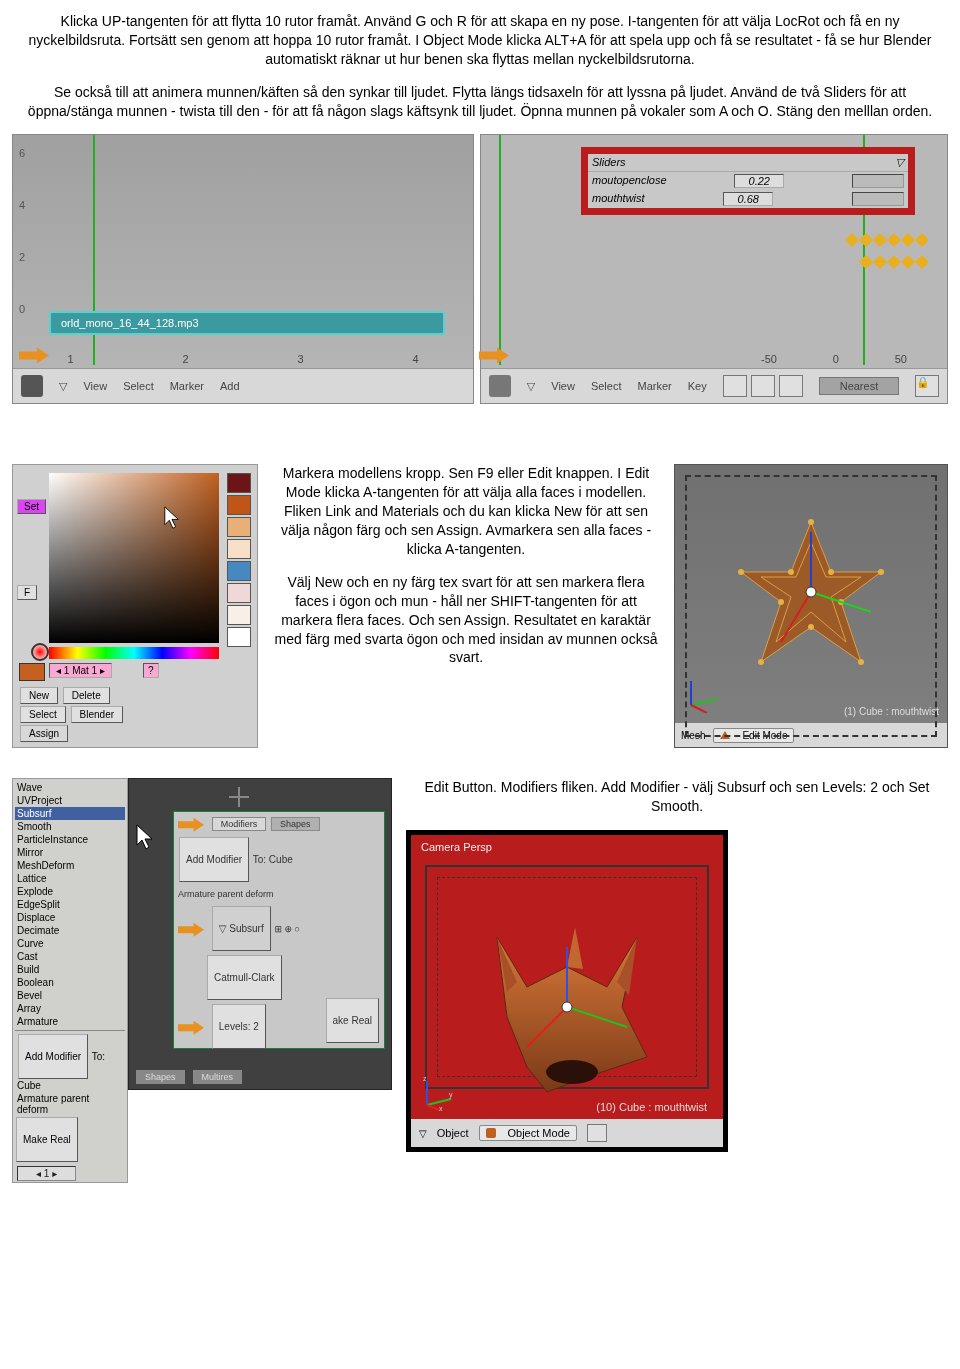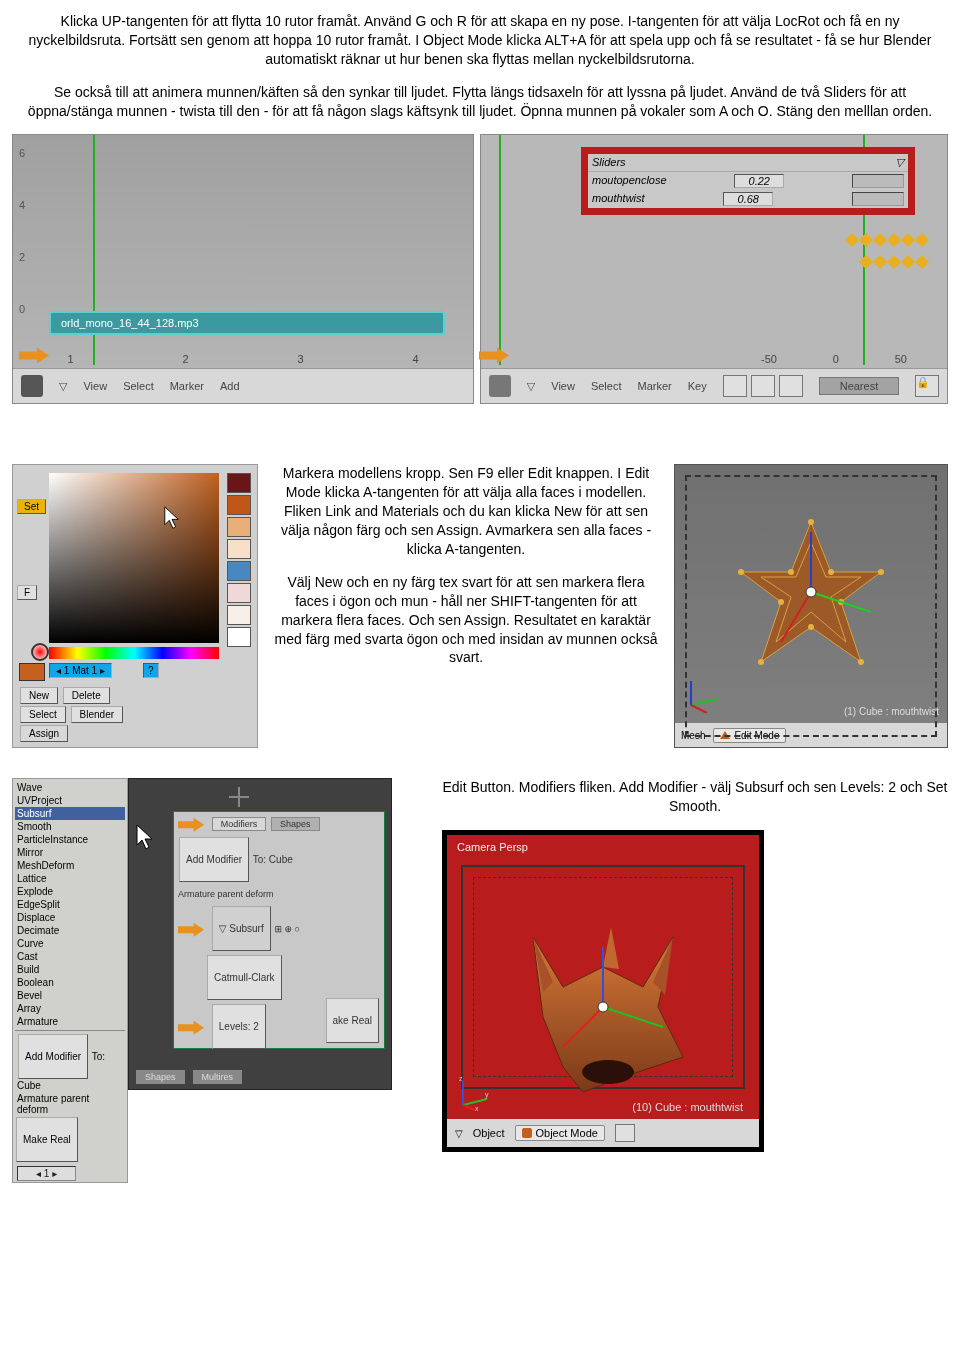--- a/index.html
+++ b/index.html
@@ -59,35 +59,35 @@
   .swatch { width: 22px; height: 18px; border: 1px solid #555; margin-bottom: 2px; }
   .hue-bar { position: absolute; left: 36px; top: 182px; width: 170px; height: 12px;
     background: linear-gradient(to right, red, yellow, lime, cyan, blue, magenta, red);
   }
   .cp-buttons { position: absolute; bottom: 4px; left: 6px; right: 6px; font-size: 10px; }
   .cp-btn { display: inline-block; background: #e0e0e0; border: 1px outset #aaa; padding: 2px 8px; margin: 1px; }
   .cursor-arrow {
     position: absolute; left: 150px; top: 40px; width: 18px; height: 26px; color:#fff;
   }
   .swatch-orange { position: absolute; left: 6px; top: 198px; width: 24px; height: 16px; background: #c56020; border: 1px solid #333; }
-  .mat-field { position: absolute; left: 36px; top: 198px; background:#0ea5e9; border:1px inset #aaa; padding:1px 6px; font-size:10px;}
-  .set-btn { position: absolute; left: 4px; top: 34px; background:#eab308; border:1px outset #aaa; font-size:10px; padding:1px 6px;}
+  .mat-field { position: absolute; left: 36px; top: 198px; background:#f9a8d4; border:1px inset #aaa; padding:1px 6px; font-size:10px;}
+  .set-btn { position: absolute; left: 4px; top: 34px; background:#d946ef; border:1px outset #aaa; font-size:10px; padding:1px 6px;}
   .f-btn { position: absolute; left: 4px; top: 120px; background:#e0e0e0; border:1px outset #aaa; font-size:10px; padding:1px 6px;}
 
   .text-mid { flex: 1; }
   .viewport3d {
     width: 272px; height: 282px; background: #888; border: 1px solid #555; position: relative;
     background: linear-gradient(#707070,#808080);
   }
   .viewport3d::after {
     content:""; position:absolute; inset:10px; border:2px dashed #333;
   }
   .vp-label { position:absolute; bottom:30px; right:8px; color:#ddd; font-size:10px;}
   .vp-bar { position:absolute; bottom:0; left:0; right:0; height:24px; background:#d8d8d8; display:flex; align-items:center; gap:8px; padding:0 6px; font-size:10px;}
-  .mode-pill { background:#e8e8e8; border:1px solid #888; padding:1px 6px; border-radius:2px; display:flex; align-items:center; gap:4px;}
+  .mode-pill { background:#e8e8e8; border:1px solid #888; padding:1px 6px; border-radius:2px; display:flex; align-items:center; gap:12px;}
   .tri { width:0; height:0; border-left:5px solid transparent; border-right:5px solid transparent; border-bottom:8px solid #c06020;}
   .axis-gizmo { position:absolute; left:8px; bottom:34px; width:40px; height:40px; }
   .star-body {
     position:absolute; left:50%; top:45%; transform:translate(-50%,-50%);
     width:160px; height:160px;
   }
   .star-body svg { width:100%; height:100%; }
 
   .section3 { display:flex; gap:14px; margin-top:30px; align-items:flex-start; }
   .modlist {
@@ -106,21 +106,21 @@
   .mod-btn { display:inline-block; background:#e0e0e0; border:1px outset #aaa; padding:16px 6px; margin:1px;}
   .mod-tab { display:inline-block; background:#b0b0b0; border:1px solid #888; padding:1px 8px; margin:1px; font-size:9px;}
   .modpanel-footer { position:absolute; bottom:4px; left:6px; right:6px; display:flex; gap:6px; align-items:center; color:#ddd;}
   .num-field { background:#ddd; border:1px inset #888; color:#222; padding:1px 18px; }
   .crosshair { position:absolute; left:100px; top:8px; width:20px; height:20px; }
   .crosshair::before, .crosshair::after { content:""; position:absolute; background:#888;}
   .crosshair::before { left:9px; top:0; width:2px; height:20px;}
   .crosshair::after { left:0; top:9px; width:20px; height:2px;}
   .cursor2 { position:absolute; left:6px; top:44px; color:#fff; font-size:18px;}
 
-  .text-mid2 { flex:1; padding-top:0;margin-left:36px; }
+  .text-mid2 { flex:1; padding-top:0; }
   .camera-view {
     width: 312px; height: 312px; background:#b91c1c; border:5px solid #000000; position:relative;
   }
   .cam-title { position:absolute; left:10px; top:6px; color:#eee; font-size:11px;}
   .cam-frame { position:absolute; left:14px; top:30px; right:14px; bottom:58px; border:2px solid #333; }
   .cam-inner { position:absolute; inset:10px; border:1px dashed #333;}
   .cam-label { position:absolute; bottom:34px; right:16px; color:#ddd; font-size:11px;}
   .cam-bar { position:absolute; bottom:0; left:0; right:0; height:28px; background:#d8d8d8; display:flex; align-items:center; gap:10px; padding:0 8px; font-size:11px;}
   .fox-head { position:absolute; left:50%; top:55%; transform:translate(-50%,-50%); width:220px; height:180px;}
   .fox-head svg { width:100%; height:100%;}

